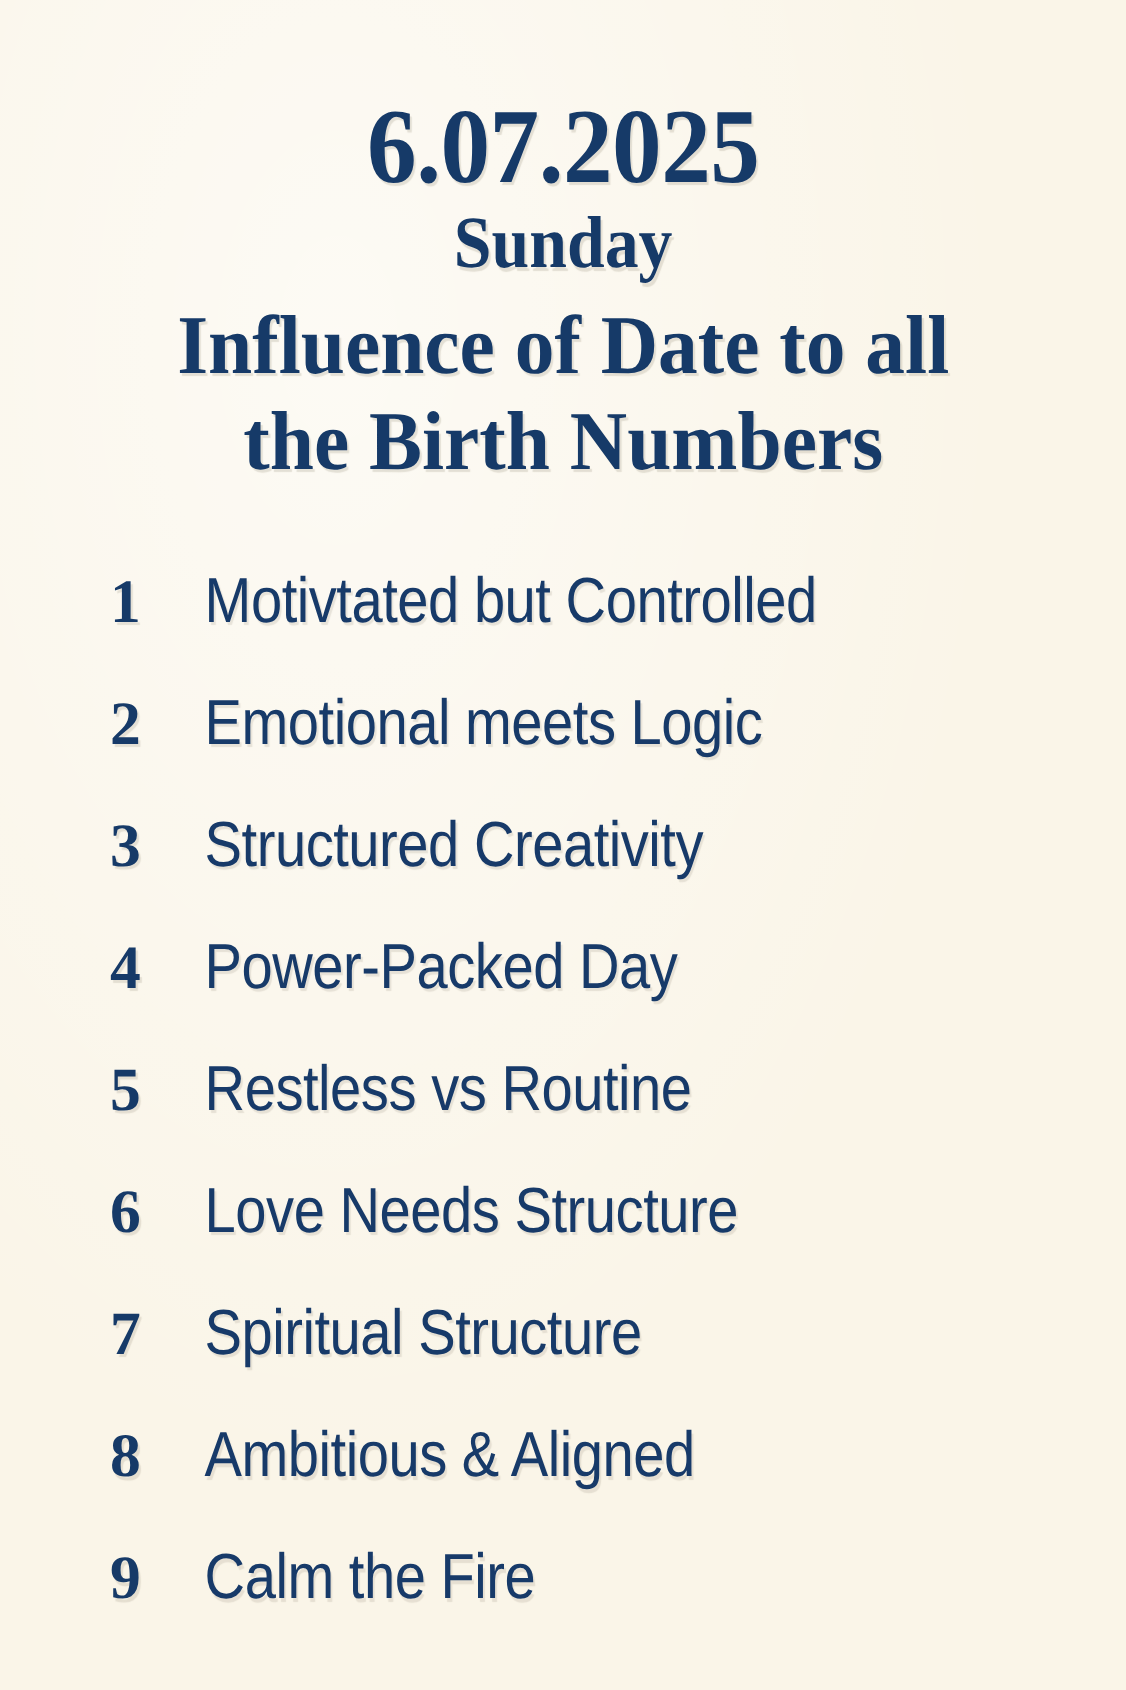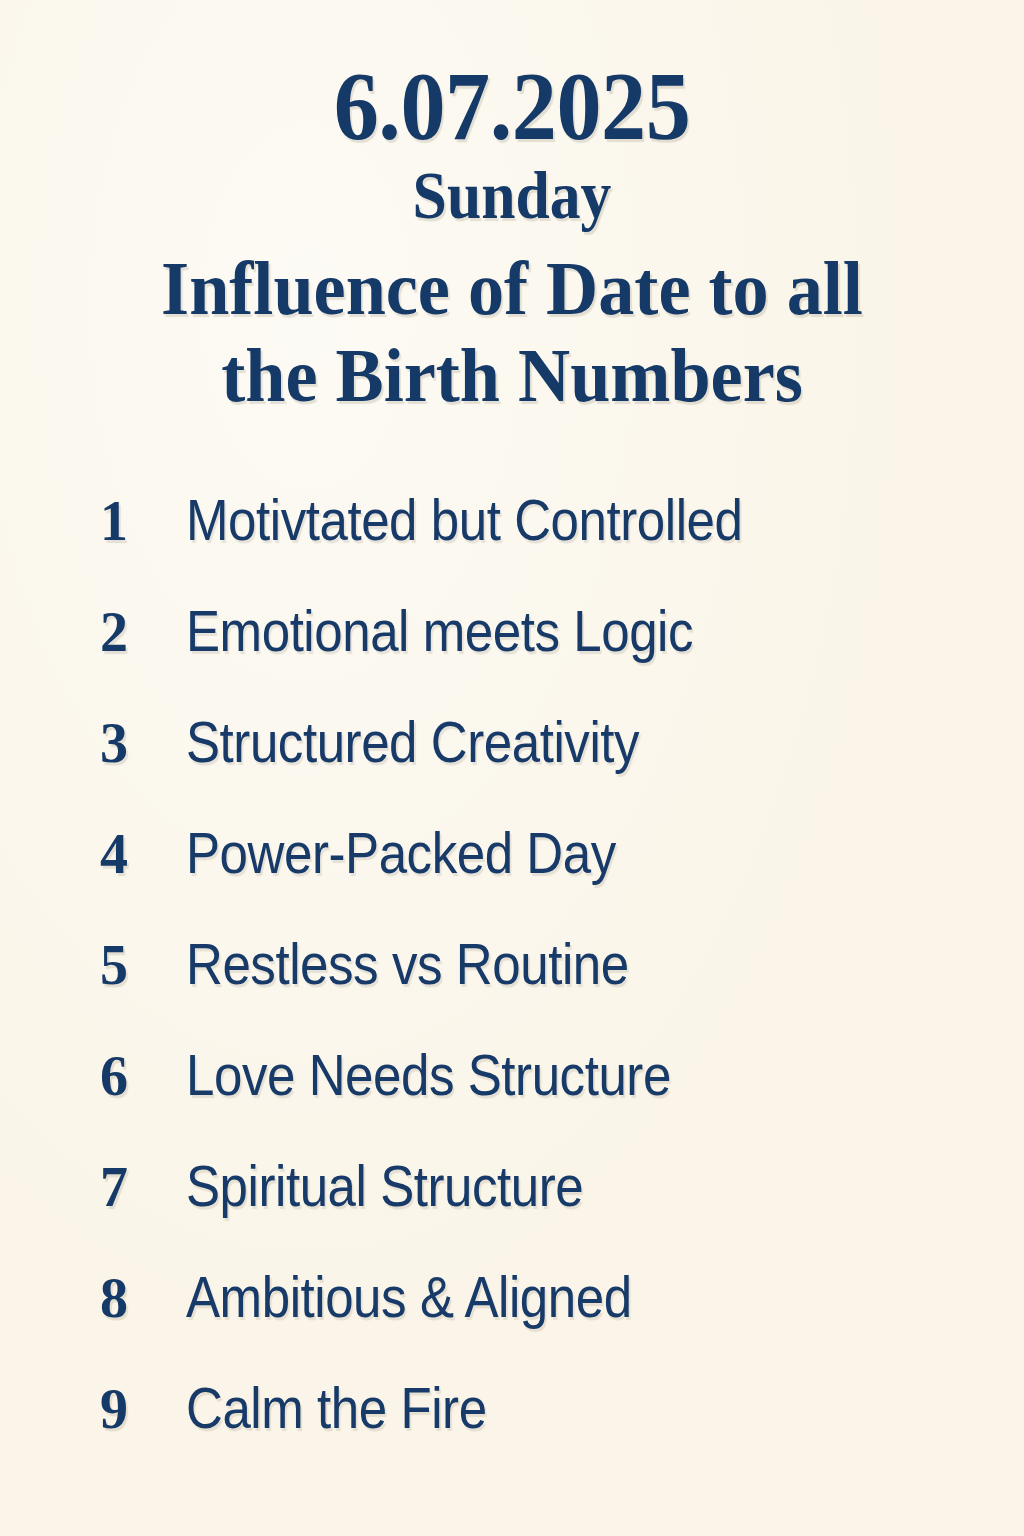--- a/index.html
+++ b/index.html
@@ -25,21 +25,21 @@
     box-sizing: border-box;
     display: flex;
     flex-direction: column;
     align-items: center;
   }
 
   
   .header {
     width: 100%;
     text-align: center;
-    padding-top: 58px;
+    padding-top: 84px;
   }
 
   .date-line {
     font-family: "Liberation Serif", "DejaVu Serif", serif;
     font-weight: bold;
     font-size: 97px;
     line-height: 1.0;
     letter-spacing: -0.5px;
     color: #163a68;
     text-shadow: 2px 3px 1px rgba(140,130,110,0.22);

